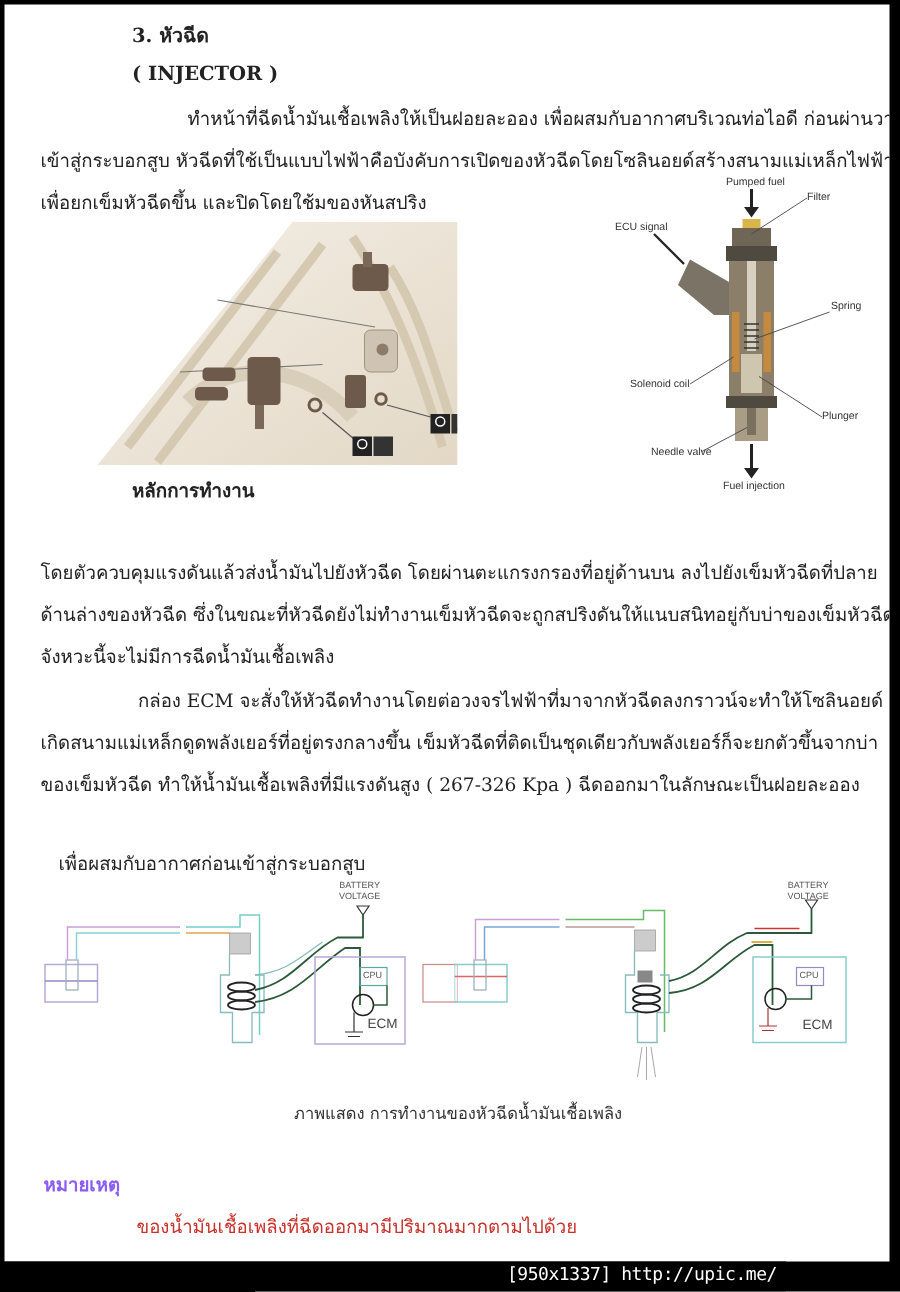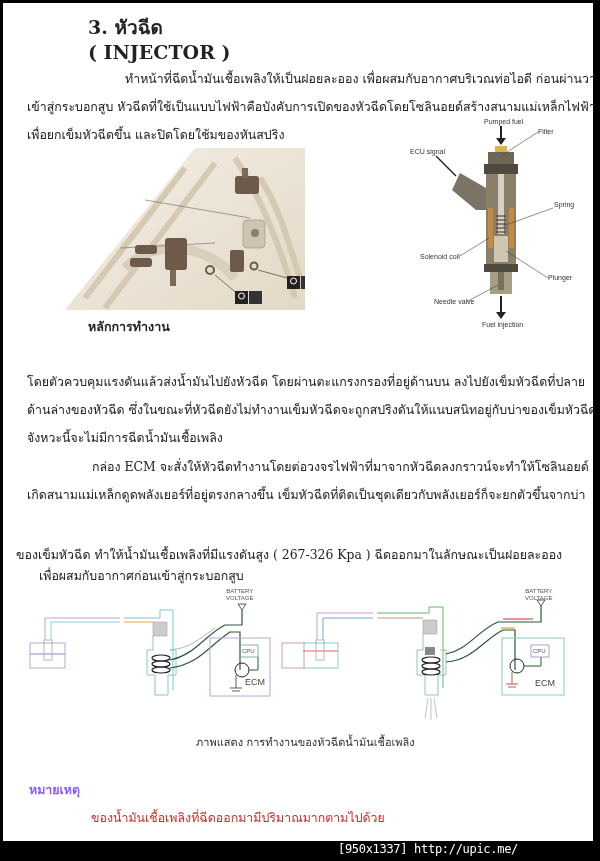--- a/index.html
+++ b/index.html
@@ -2,21 +2,21 @@
 <html><head>
 <meta charset="utf-8">
 <style>
   html, body { margin:0; padding:0; }
   body { width:600px; height:861px; background:#000; position:relative; overflow:hidden;
          font-family:"DejaVu Serif","Liberation Serif",serif; }
   .page { position:absolute; left:3px; top:3px; width:590px; height:838px; background:#fff; overflow:hidden; }
   .footer-bar { position:absolute; left:0; top:841px; width:524px; height:20px; background:#000; }
   .footer-text { position:absolute; right:6px; top:1px; color:#fff; font-family:"DejaVu Sans Mono","Liberation Mono",monospace; font-size:12px; letter-spacing:-0.3px; }
   .t { position:absolute; color:#222; font-size:12.4px; white-space:nowrap; line-height:1; }
-  .h { font-weight:bold; font-size:19px; }
+  .h { font-weight:bold; font-size:13px; }
   .red { color:#c8322a; }
   .redb { color:#8b5cf6; font-weight:bold; }
   .caption { font-size:11px; color:#333; }
   .fig { position:absolute; }
   .lbl { font-family:"Liberation Sans","DejaVu Sans",sans-serif; font-size:7px; color:#333; position:absolute; white-space:nowrap; }
   .dlbl { font-family:"Liberation Sans","DejaVu Sans",sans-serif; font-size:6px; color:#555; position:absolute; white-space:nowrap; text-align:center; line-height:1.1; }
 </style>
 </head>
 <body>
 
@@ -112,21 +112,21 @@
   </div>
 
   <div class="t h" style="left:85px;top:318px;font-size:12.5px;">หลักการทำงาน</div>
 
   <div class="t" style="left:24px;top:373px;">โดยตัวควบคุมแรงดันแล้วส่งน้ำมันไปยังหัวฉีด  โดยผ่านตะแกรงกรองที่อยู่ด้านบน ลงไปยังเข็มหัวฉีดที่ปลาย</div>
   <div class="t" style="left:24px;top:401px;">ด้านล่างของหัวฉีด ซึ่งในขณะที่หัวฉีดยังไม่ทำงานเข็มหัวฉีดจะถูกสปริงดันให้แนบสนิทอยู่กับบ่าของเข็มหัวฉีด</div>
   <div class="t" style="left:24px;top:429px;">จังหวะนี้จะไม่มีการฉีดน้ำมันเชื้อเพลิง</div>
 
   <div class="t" style="left:89px;top:458px;">กล่อง ECM  จะสั่งให้หัวฉีดทำงานโดยต่อวงจรไฟฟ้าที่มาจากหัวฉีดลงกราวน์จะทำให้โซลินอยด์</div>
   <div class="t" style="left:24px;top:486px;">เกิดสนามแม่เหล็กดูดพลังเยอร์ที่อยู่ตรงกลางขึ้น  เข็มหัวฉีดที่ติดเป็นชุดเดียวกับพลังเยอร์ก็จะยกตัวขึ้นจากบ่า</div>
-  <div class="t" style="left:13px;top:514px;margin-top:32px;">ของเข็มหัวฉีด ทำให้น้ำมันเชื้อเพลิงที่มีแรงดันสูง ( 267-326 Kpa ) ฉีดออกมาในลักษณะเป็นฝอยละออง</div>
+  <div class="t" style="left:24px;top:514px;">ของเข็มหัวฉีด ทำให้น้ำมันเชื้อเพลิงที่มีแรงดันสูง ( 267-326 Kpa ) ฉีดออกมาในลักษณะเป็นฝอยละออง</div>
   <div class="t" style="left:36px;top:542px;margin-top:25px;">เพื่อผสมกับอากาศก่อนเข้าสู่กระบอกสูบ</div>
 
   <div class="fig" style="left:17px;top:567px;width:285px;height:150px;">
     <svg width="285" height="150" viewBox="0 0 285 150">
       <rect x="10" y="73" width="35" height="25" fill="none" stroke="#b6a9d6" stroke-width="1"></rect>
       <line x1="10" y1="84" x2="45" y2="84" stroke="#9b86c6" stroke-width="1"></line>
       <rect x="24" y="70" width="8" height="20" fill="none" stroke="#9ab" stroke-width="0.8"></rect>
       <path d="M25,70 V48 H100" stroke="#c9a0d8" stroke-width="1" fill="none"></path>
       <path d="M31,70 V52 H100" stroke="#8cd0d6" stroke-width="1" fill="none"></path>
       <path d="M104,48 H140 V40 H153 V120" stroke="#7cc" stroke-width="1" fill="none"></path>

